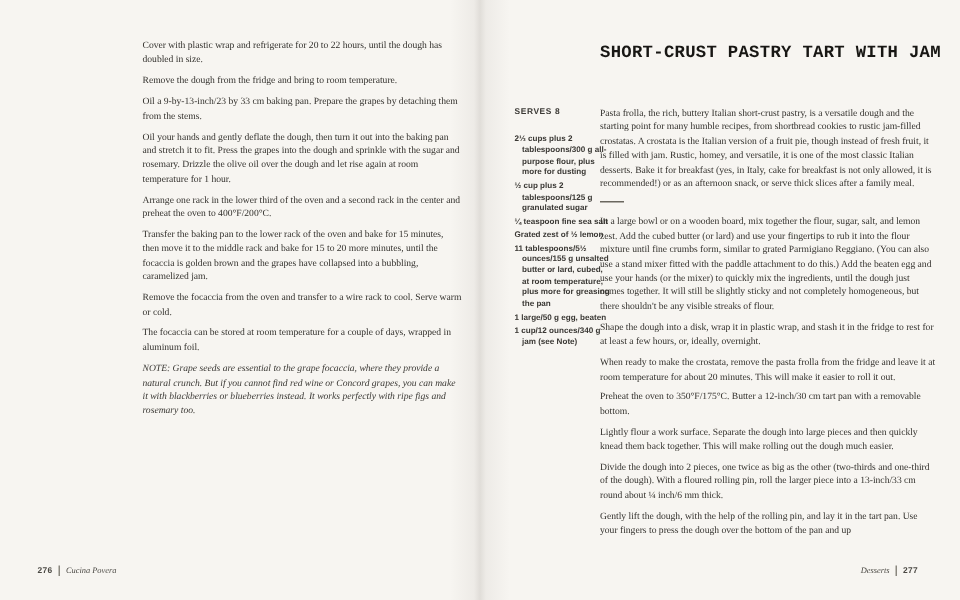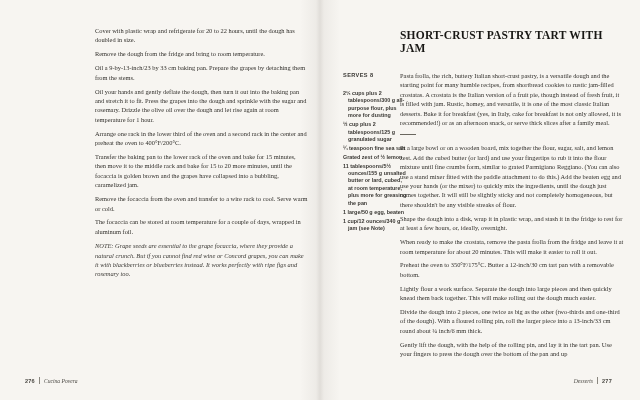--- a/index.html
+++ b/index.html
@@ -29,21 +29,21 @@
   .left-text p { margin-bottom: 4.5px; }
   .recipe-note {
     font-style: italic; margin-top: 5px; color: #3a3834;
   }
   
   .title-block { position: absolute; left: 80px; top: 25px; width: 230px; }
   .title-italian {
     font-style: italic; font-size: 8px; color: #2e2c28; line-height: 11px;
   }
   .title-main {
-    font-family: Liberation Serif, serif;
+    font-family: Liberation Mono, monospace;
     font-weight: bold; font-size: 11.5px; letter-spacing: 0.2px;
     color: #181714; margin-top: 4px; line-height: 13px;
   }
   .sidebar {
     position: absolute; left: 23px; top: 72px; width: 64px;
     font-family: "Liberation Sans", sans-serif;
     font-weight: bold; color: #3a3834;
   }
   .serves { font-size: 5.6px; letter-spacing: 0.4px; margin-bottom: 12px; }
   .ingredients { list-style: none; }

